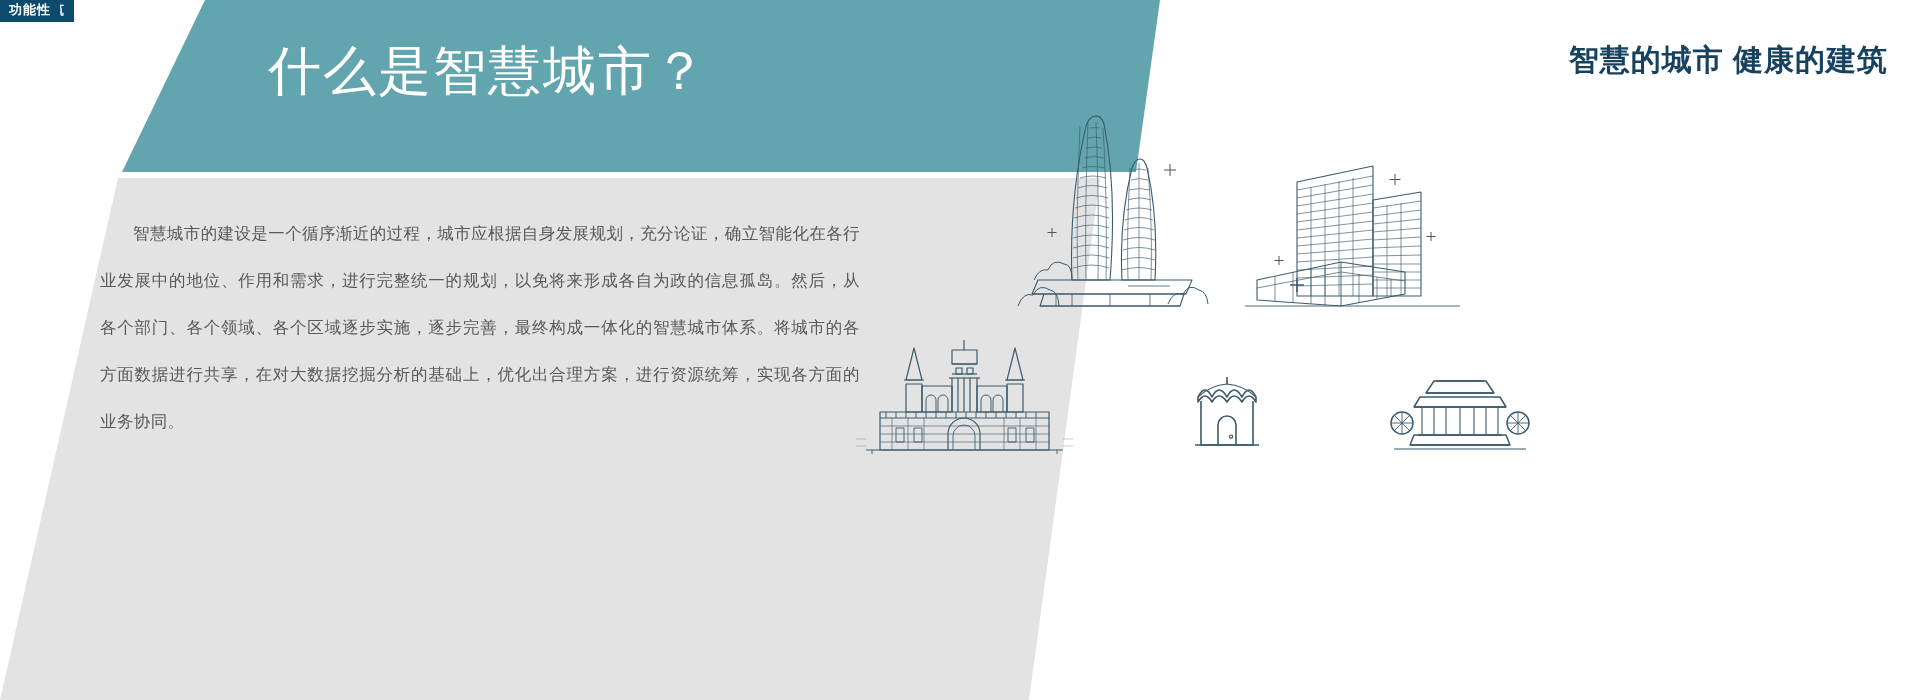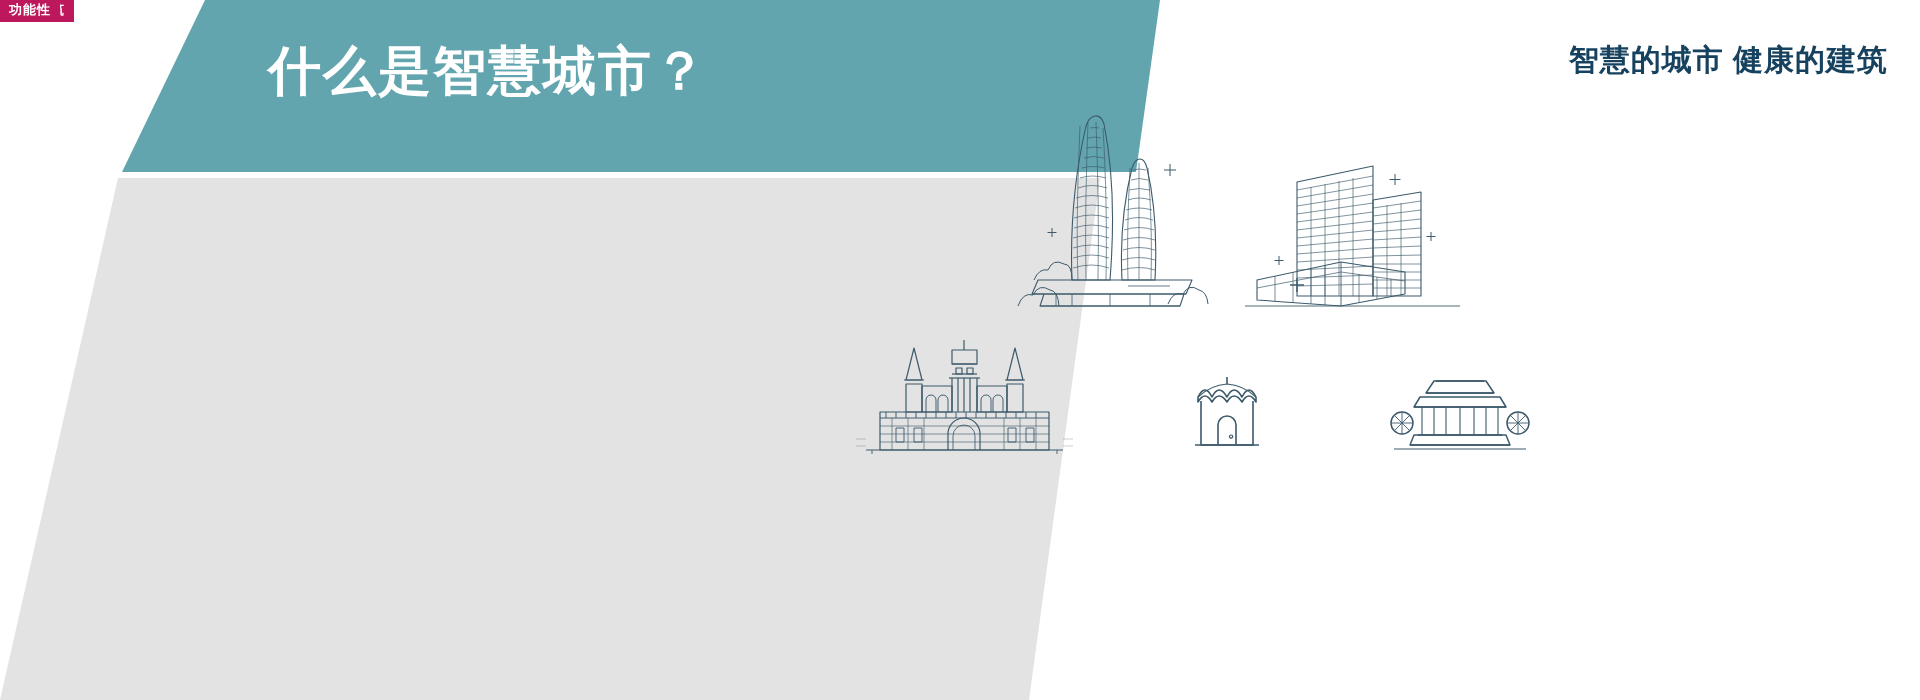--- a/index.html
+++ b/index.html
@@ -21,21 +21,21 @@
     position: absolute;
     left: 0px; top: 0px;
     width: 1160px; height: 172px;
     background: #62a5ae;
     clip-path: polygon(205px 0px, 1160px 0px, 1136px 172px, 122px 172px);
   }
   .title-text {
     position: absolute;
     left: 268px; top: 36px;
     font-size: 53px;
-    font-weight: 700;
+    font-weight: 400;
     color: #ffffff;
     letter-spacing: 2px;
     white-space: nowrap;
   }
 
   
   .right-heading {
     position: absolute;
     right: 32px; top: 40px;
     font-size: 30px;
@@ -67,21 +67,21 @@
   .body-text p { text-indent: 2em; }
   .body-text p + p { margin-top: 47px; }
 
   
   .illus {
     position: absolute;
     color: #3c5a6b;
   }
   .cap {
     position: absolute;
-    background: #be185d;
+    background: #0c4a6e;
     color: #ffffff;
     font-size: 13px;
     font-weight: 700;
     letter-spacing: 1px;
     padding: 3px 9px 4px 9px;
     white-space: nowrap;
     line-height: 1.15;
   }
 
   
@@ -105,20 +105,21 @@
 <div id="stage">
 
   <div class="title-banner"></div>
   <div class="title-text">什么是智慧城市？</div>
 
   <div class="right-heading">智慧的城市  健康的建筑</div>
 
   <div class="body-panel"></div>
 
   <div class="body-text">
+    <p>智慧城市的建设是一个循序渐近的过程，城市应根据自身发展规划，充分论证，确立智能化在各行业发展中的地位、作用和需求，进行完整统一的规划，以免将来形成各自为政的信息孤岛。然后，从各个部门、各个领域、各个区域逐步实施，逐步完善，最终构成一体化的智慧城市体系。将城市的各方面数据进行共享，在对大数据挖掘分析的基础上，优化出合理方案，进行资源统筹，实现各方面的业务协同。</p>
   </div>
 
   <div class="illus" id="grp-green">
     <svg width="210" height="200" viewBox="0 0 210 200" fill="none" stroke="#3c5a6b" stroke-width="1.1" stroke-linejoin="round">
 
       <path d="M62 172 C60 120 64 70 76 18 C80 6 90 4 94 16 C104 66 104 122 100 172 Z"></path>
 
       <g stroke-width="0.7" opacity="0.95">
         <path d="M63 160 Q82 154 99 160"></path>
           <path d="M63 150 Q82 144 99 150"></path>

